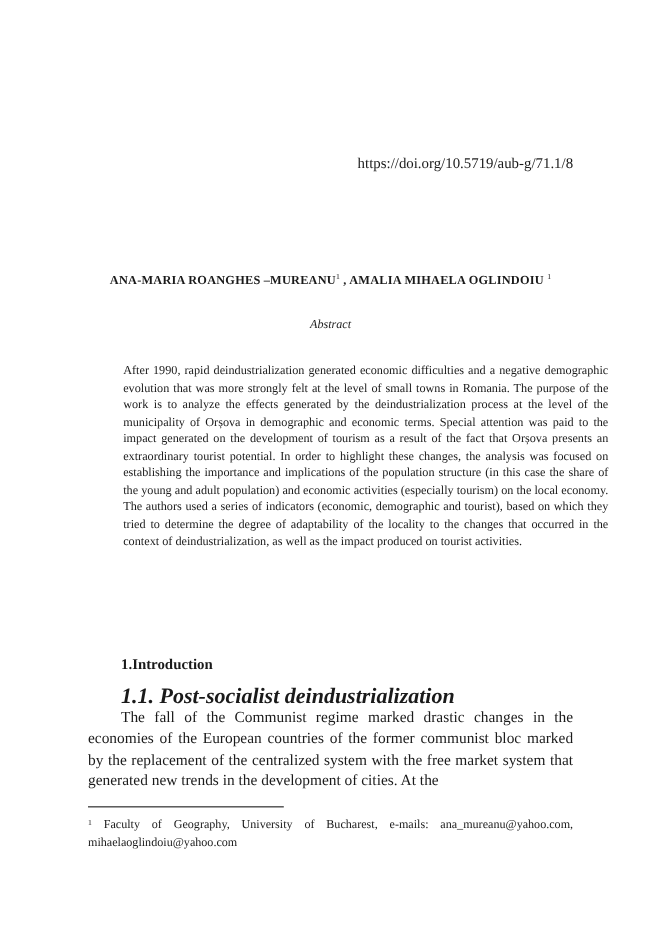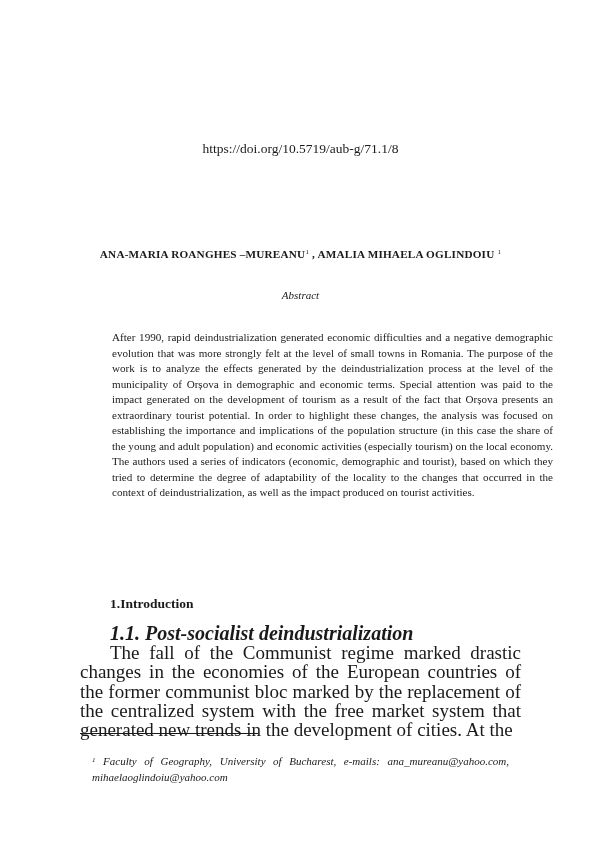--- a/index.html
+++ b/index.html
@@ -7,21 +7,21 @@
       width: 600px; height: 847px;
       background: #ffffff;
       color: #1a1a1a;
       font-family: "Liberation Serif", "DejaVu Serif", serif;
       position: relative;
       overflow: hidden;
     }
     .page { position: absolute; left: 80px; top: 0; width: 441px; }
     .doi {
       position: absolute; top: 141px; left: 0; width: 441px;
-      text-align: center; font-size: 13.5px;
+      text-align: right; font-size: 13.5px;
     }
     .title {
       position: absolute; top: 190px; left: -20px; width: 481px;
       text-align: center; font-weight: bold; font-size: 13.2px;
       line-height: 18.5px; letter-spacing: 0.1px;
     }
     .authors {
       position: absolute; top: 248px; left: -10px; width: 461px;
       text-align: center; font-weight: bold; font-size: 11.2px;
       letter-spacing: 0.2px;
@@ -40,33 +40,33 @@
     .section {
       position: absolute; top: 596px; left: 30px;
       font-weight: bold; font-size: 13.5px;
     }
     .subsection {
       position: absolute; top: 622px; left: 30px;
       font-weight: bold; font-style: italic; font-size: 20px;
     }
     .body-text {
       position: absolute; top: 643px; left: 0; width: 441px;
-      font-size: 19px; line-height: 19.3px; text-align: justify;
+      font-size: 14px; line-height: 19.3px; text-align: justify;
       text-indent: 30px;
     }
     .body-text p { margin: 0; }
     .footnote-rule {
       position: absolute; top: 733px; left: 0; width: 178px;
       border-top: 1px solid #1a1a1a;
     }
     .footnote {
       position: absolute; top: 741px; left: 0; width: 441px;
       font-size: 11px; line-height: 15.5px; text-align: justify;
     }
-    .footnote p { margin: 12px; font-style: italic; }
+    .footnote p { margin: 0; }
     .footnote sup { font-size: 7px; vertical-align: 3px; }
   </style>
 </head>
 <body>
 
 <div class="page">
   <div class="doi">https://doi.org/10.5719/aub-g/71.1/8</div>
 
   <div class="title">
   </div>

